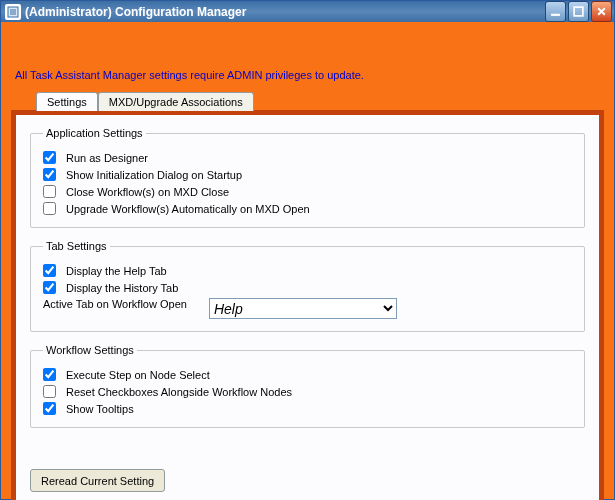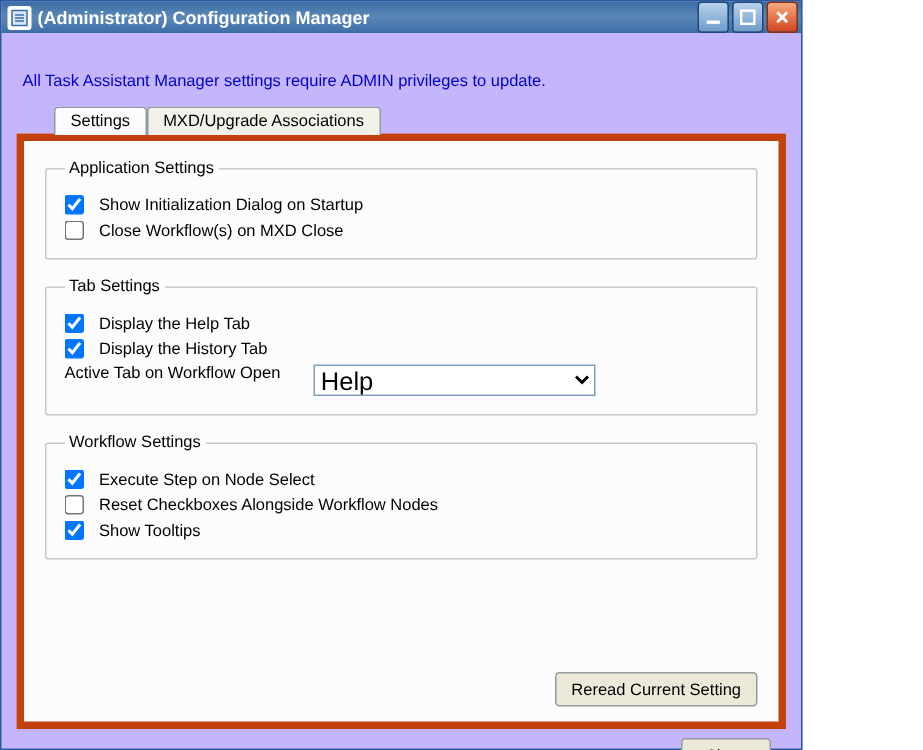--- a/index.html
+++ b/index.html
@@ -6,26 +6,27 @@
   body {
     margin: 0;
     font-family: Tahoma, Arial, sans-serif;
     font-size: 11px;
     background: #fff;
     width: 615px;
     height: 500px;
     overflow: hidden;
   }
   .window {
-    width: 535px;
+    width: 615px;
     height: 500px;
     border: 1px solid #2a5a9c;
-    background: #c4b5fd;
+    background: #f97316;
     display: flex;
     flex-direction: column;
+    gap: 33px;
   }
   .titlebar {
     height: 26px;
     background: linear-gradient(to bottom, #3b6ea5 0%, #5a87b8 50%, #3b6ea5 100%);
     display: flex;
     align-items: center;
     padding: 0 2px 0 4px;
     color: #fff;
     font-weight: bold;
     font-size: 12px;
@@ -61,21 +62,21 @@
 
   .body {
     flex: 1;
     padding: 6px 10px 8px 10px;
     display: flex;
     flex-direction: column;
   }
   .notice {
     color: #0000cc;
     font-size: 11px;
-    margin: 20px 0 10px 4px;
+    margin: 8px 0 10px 4px;
   }
   .tab-container {
     flex: 1;
     position: relative;
   }
   .tabs {
     display: flex;
     margin-left: 6px;
     position: relative;
     z-index: 2;
@@ -133,28 +134,29 @@
   .lbl { color: #000; }
   .select-wrap {
     display: flex;
     align-items: flex-start;
     gap: 8px;
   }
   select.combo {
     width: 188px;
     height: 21px;
     font-family: Tahoma, Arial, sans-serif;
-    font-size: 17px;
+    font-size: 14px;
     background: #fff;
     border: 1px solid #7f9db9;
+    font-style: italic;
   }
   .panel-footer {
     margin-top: auto;
     display: flex;
-    justify-content: flex-end;
+    justify-content: flex-start;
     gap: 6px;
     padding-top:6px;
   }
   button.btn {
     font-family: Tahoma, Arial, sans-serif;
     font-size: 11px;
     padding: 3px 10px;
     min-height: 23px;
     background: #ece9d8;
     border: 1px solid #919b9c;
@@ -209,25 +211,33 @@
       <div class="tabs">
         <div class="tab active">Settings</div>
         <div class="tab">MXD/Upgrade Associations</div>
       </div>
       <div class="tab-panel">
 
         <fieldset class="group">
           <legend>Application Settings</legend>
           <div class="row">
             <input type="checkbox" checked="" style="">
+            <span class="lbl">Run as Designer</span>
+          </div>
+          <div class="row">
+            <input type="checkbox" checked="" style="">
             <span class="lbl">Show Initialization Dialog on Startup</span>
           </div>
           <div class="row">
             <input type="checkbox" style="">
             <span class="lbl">Close Workflow(s) on MXD Close</span>
+          </div>
+          <div class="row">
+            <input type="checkbox" style="">
+            <span class="lbl">Upgrade Workflow(s) Automatically on MXD Open</span>
           </div>
         </fieldset>
 
         <fieldset class="group">
           <legend>Tab Settings</legend>
           <div class="row">
             <input type="checkbox" checked="" style="">
             <span class="lbl">Display the Help Tab</span>
           </div>
           <div class="row">

